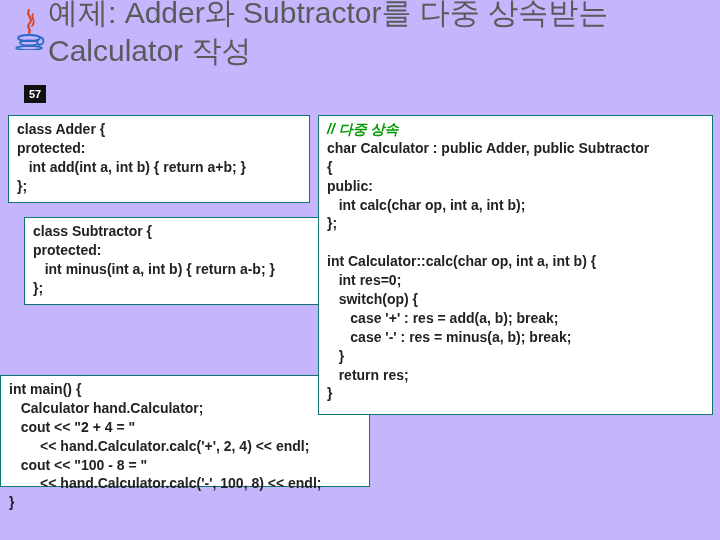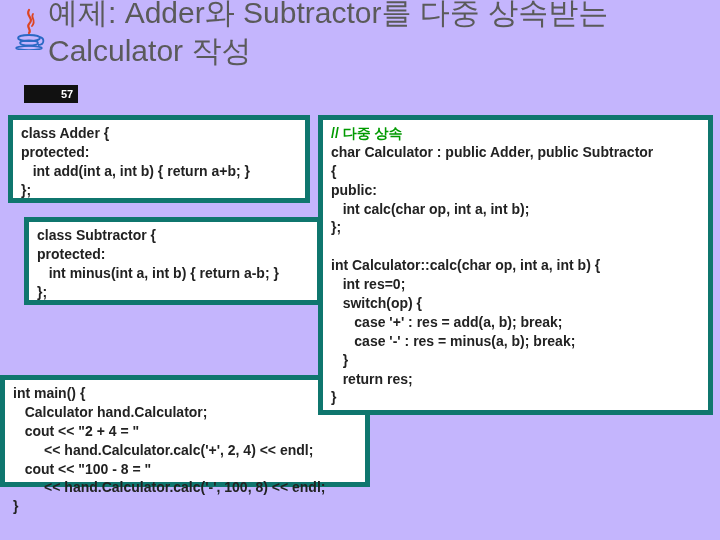--- a/index.html
+++ b/index.html
@@ -35,33 +35,32 @@
     width: 22px;
     height: 18px;
     background: #111;
     color: #fff;
     font-size: 11px;
     font-weight: bold;
     display: flex;
     align-items: center;
     justify-content: center;
     font-family: Arial, sans-serif;
-    padding-left: 32px;
   }
   .java-icon {
     position: absolute;
     left: 12px;
     top: 8px;
     width: 34px;
     height: 42px;
   }
   .code-block {
     position: absolute;
     background: #fff;
-    border: 5px solid #0f766e;
+    border: 1px solid #0f766e;
     font-family: "Malgun Gothic", "Arial", sans-serif;
     font-size: 14px;
     line-height: 1.35;
     padding: 4px 8px;
     box-sizing: border-box;
     white-space: pre;
     color: #222;
   }
   .code-left1 {
     left: 8px;
@@ -80,21 +79,21 @@
     top: 375px;
     width: 370px;
     height: 112px;
   }
   .code-right {
     left: 318px;
     top: 115px;
     width: 395px;
     height: 300px;
   }
-  .comment { color: #009a00; }
+  .comment { color: #009a00; font-style: italic; }
   .bold { font-weight: bold; }
 </style>
 </head>
 <body>
 
 <div class="slide">
 
   <div class="java-icon">
     <svg viewBox="0 0 34 42">
       <path d="M17 2 C 13 8, 23 10, 17 16 C 14 19, 20 22, 17 25" stroke="#d42" stroke-width="2.2" fill="none" stroke-linecap="round"></path>

